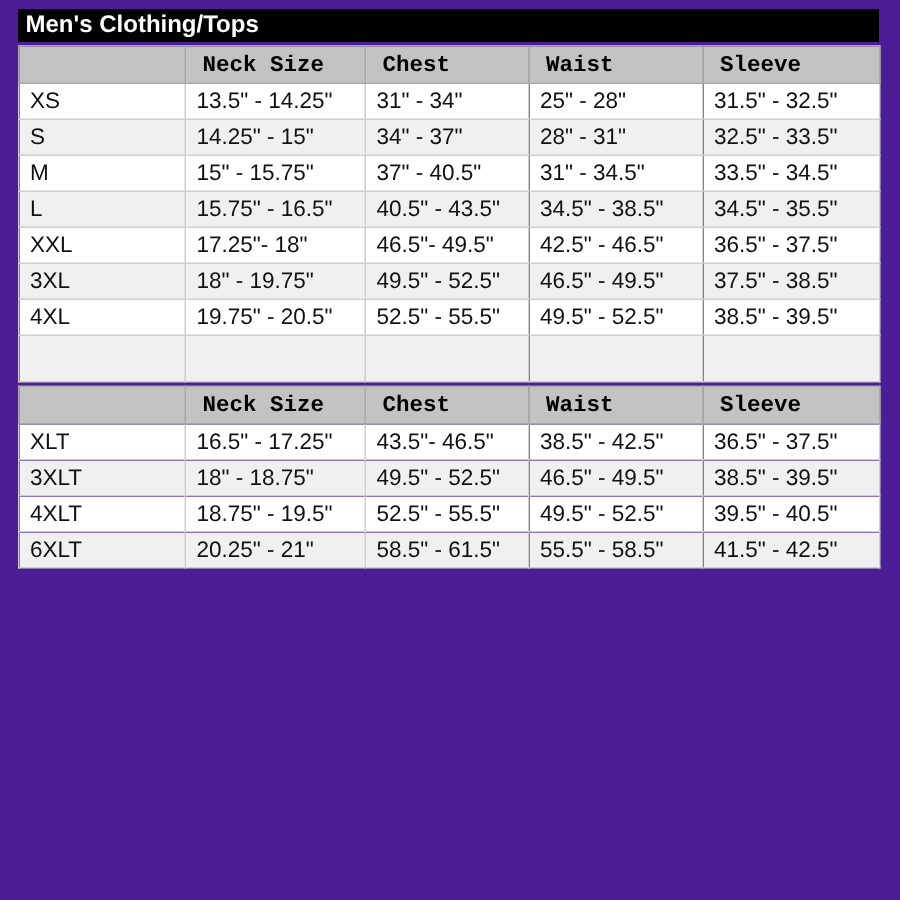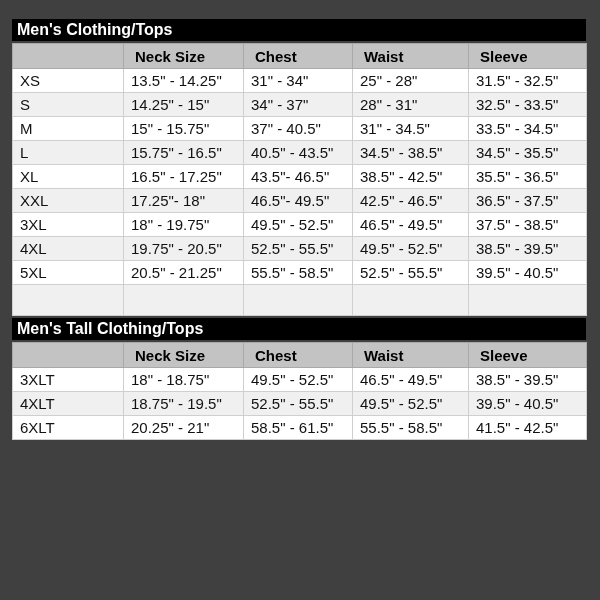--- a/index.html
+++ b/index.html
@@ -5,22 +5,22 @@
   html, body {
     margin: 0;
     padding: 0;
     background: #ffffff;
     font-family: "Liberation Sans", sans-serif;
   }
   .sheet {
     width: 600px;
     height: 600px;
     box-sizing: border-box;
-    padding: 19px 14px 0 12px;
-    background: #404040;
+    padding: 6px 14px 0 12px;
+    background: #4c1d95;
     overflow: hidden;
   }
   .table-block { width: 574px; }
   .table-block.second { margin-top: 2px; }
   .title-bar {
     background: #000000;
     color: #ffffff;
     font-size: 16px;
     font-weight: bold;
     height: 22px;
@@ -44,20 +44,21 @@
   th {
     background: #c3c3c3;
     color: #000000;
     text-align: left;
     font-weight: bold;
     font-size: 15px;
     height: 25px;
     padding: 0 0 0 11px;
     border: 1px solid #a9a9a9;
     box-sizing: border-box;
+    font-family: Liberation Mono, monospace;
   }
   td {
     height: 24px;
     padding: 0 0 0 7px;
     border: 1px solid #cfcfcf;
     background: #ffffff;
     white-space: nowrap;
     overflow: hidden;
     box-sizing: border-box;
   }
@@ -113,88 +114,78 @@
             <td>33.5" - 34.5"</td>
           </tr>
           <tr>
             <td>L</td>
             <td>15.75" - 16.5"</td>
             <td>40.5" - 43.5"</td>
             <td>34.5" - 38.5"</td>
             <td>34.5" - 35.5"</td>
           </tr>
           <tr>
-            <td>XL</td>
-            <td>16.5" - 17.25"</td>
-            <td>43.5"- 46.5"</td>
-            <td>38.5" - 42.5"</td>
-            <td>35.5" - 36.5"</td>
-          </tr>
-          <tr>
             <td>XXL</td>
             <td>17.25"- 18"</td>
             <td>46.5"- 49.5"</td>
             <td>42.5" - 46.5"</td>
             <td>36.5" - 37.5"</td>
           </tr>
           <tr>
             <td>3XL</td>
             <td>18" - 19.75"</td>
             <td>49.5" - 52.5"</td>
             <td>46.5" - 49.5"</td>
             <td>37.5" - 38.5"</td>
           </tr>
           <tr>
             <td>4XL</td>
             <td>19.75" - 20.5"</td>
             <td>52.5" - 55.5"</td>
             <td>49.5" - 52.5"</td>
             <td>38.5" - 39.5"</td>
           </tr>
-          <tr>
-            <td>5XL</td>
-            <td>20.5" - 21.25"</td>
-            <td>55.5" - 58.5"</td>
-            <td>52.5" - 55.5"</td>
-            <td>39.5" - 40.5"</td>
-          </tr>
           <tr class="empty-row">
             <td></td>
             <td></td>
             <td></td>
             <td></td>
             <td></td>
           </tr>
         </tbody>
     </table>
   </section>
 
   <section class="table-block second">
-    <div class="title-bar">
-      <span>Men's Tall Clothing/Tops</span>
-    </div>
     <table>
       <colgroup>
         <col class="c-size">
           <col class="c-neck">
           <col class="c-chest">
           <col class="c-waist">
           <col class="c-sleeve">
       </colgroup>
       <thead>
         <tr>
           <th></th>
           <th>Neck Size</th>
           <th>Chest</th>
           <th>Waist</th>
           <th>Sleeve</th>
         </tr>
       </thead>
       <tbody>
           <tr>
+            <td>XLT</td>
+            <td>16.5" - 17.25"</td>
+            <td>43.5"- 46.5"</td>
+            <td>38.5" - 42.5"</td>
+            <td>36.5" - 37.5"</td>
+          </tr>
+          <tr>
             <td>3XLT</td>
             <td>18" - 18.75"</td>
             <td>49.5" - 52.5"</td>
             <td>46.5" - 49.5"</td>
             <td>38.5" - 39.5"</td>
           </tr>
           <tr>
             <td>4XLT</td>
             <td>18.75" - 19.5"</td>
             <td>52.5" - 55.5"</td>

